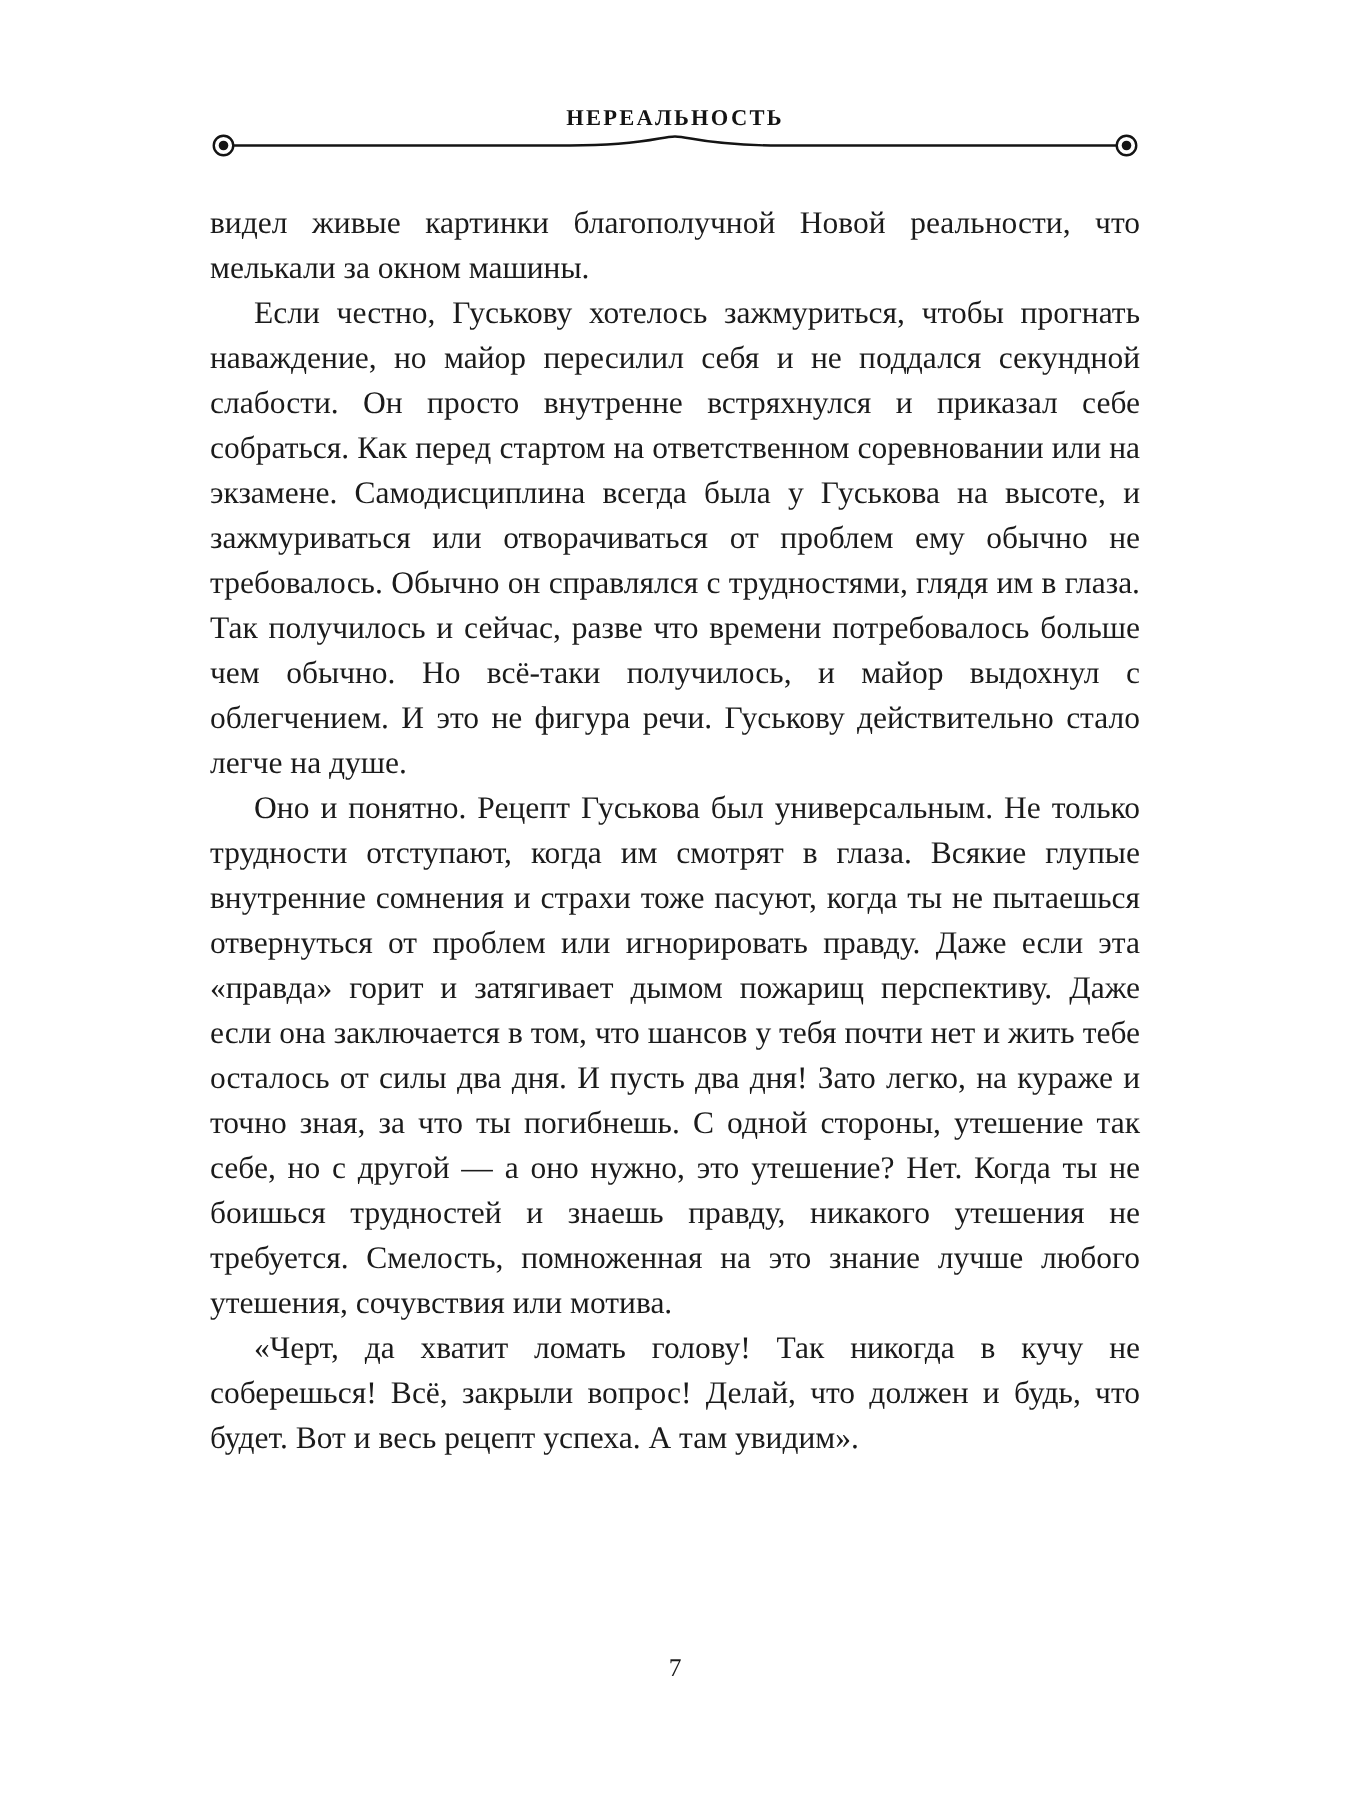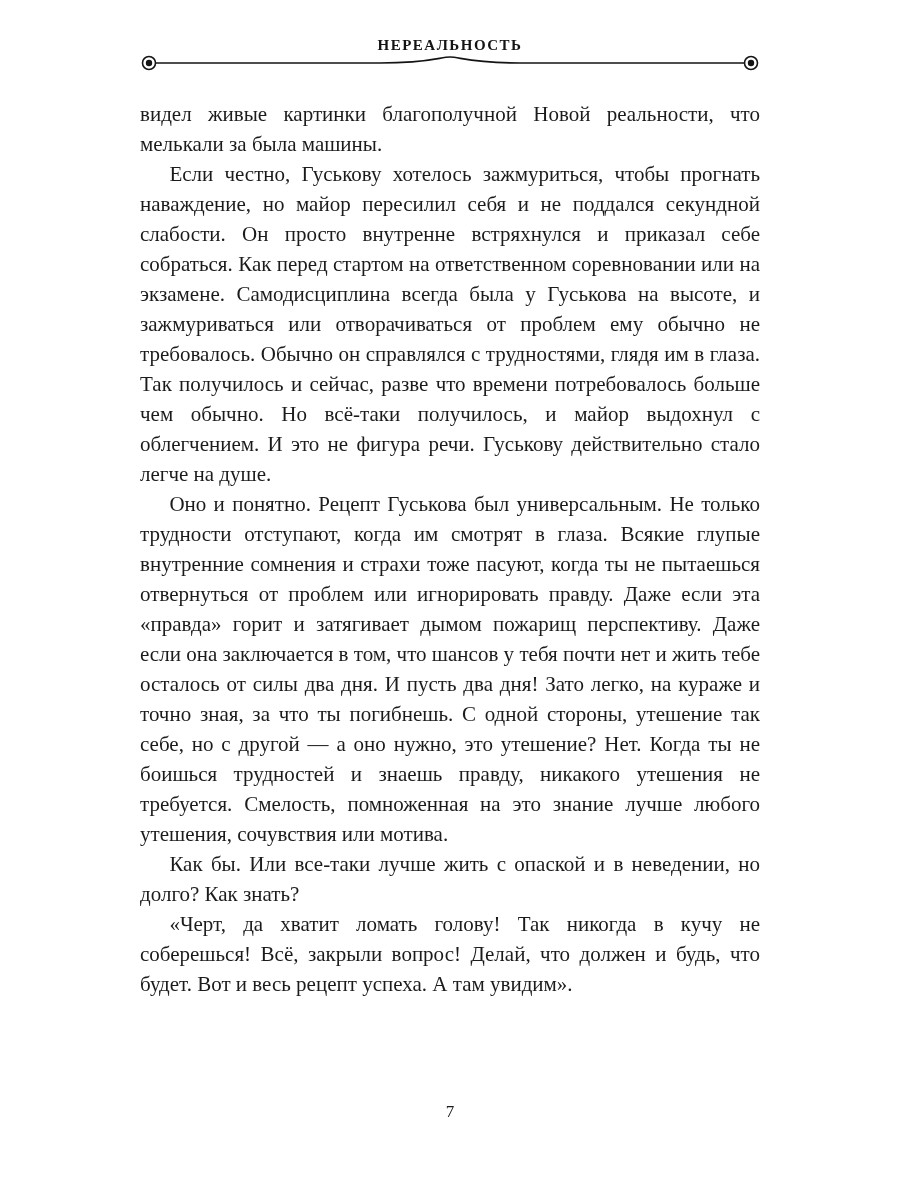--- a/index.html
+++ b/index.html
@@ -15,21 +15,21 @@
     overflow: hidden;
     position: relative;
   }
   .page {
     width: 620px;
     margin: 0 auto;
     position: relative;
   }
   
   .chapter-header {
-    padding-top: 36px;
+    padding-top: 70px;
     text-align: center;
   }
   .book-title {
     display: inline-block;
     font-size: 15px;
     font-weight: bold;
     letter-spacing: 1.5px;
     color: #141414;
     line-height: 1;
     padding: 0 10px;
@@ -81,24 +81,23 @@
       </g>
       <path d="M16 10 C 60 10 80 10 240 10 C 290 10 300 4 310 4 C 320 4 330 10 380 10 C 540 10 560 10 604 10" fill="none" stroke="#141414" stroke-width="1.6"></path>
       <g>
         <circle cx="611" cy="10" r="6.5" fill="none" stroke="#141414" stroke-width="1.6"></circle>
         <circle cx="611" cy="10" r="3.2" fill="#141414"></circle>
       </g>
     </svg>
   </div>
 
   <div class="page-body">
-    <p class="para continuation">видел живые картинки благополучной Новой реальности, что мелькали за была машины.</p>
+    <p class="para continuation">видел живые картинки благополучной Новой реальности, что мелькали за окном машины.</p>
     <p class="para">Если честно, Гуськову хотелось зажмуриться, чтобы прогнать наваждение, но майор пересилил себя и не поддался секундной слабости. Он просто внутренне встряхнулся и приказал себе собраться. Как перед стартом на ответственном соревновании или на экзамене. Самодисциплина всегда была у Гуськова на высоте, и зажмуриваться или отворачиваться от проблем ему обычно не требовалось. Обычно он справлялся с трудностями, глядя им в глаза. Так получилось и сейчас, разве что времени потребовалось больше чем обычно. Но всё-таки получилось, и майор выдохнул с облегчением. И это не фигура речи. Гуськову действительно стало легче на душе.</p>
     <p class="para">Оно и понятно. Рецепт Гуськова был универсальным. Не только трудности отступают, когда им смотрят в глаза. Всякие глупые внутренние сомнения и страхи тоже пасуют, когда ты не пытаешься отвернуться от проблем или игнорировать правду. Даже если эта «правда» горит и затягивает дымом пожарищ перспективу. Даже если она заключается в том, что шансов у тебя почти нет и жить тебе осталось от силы два дня. И пусть два дня! Зато легко, на кураже и точно зная, за что ты погибнешь. С одной стороны, утешение так себе, но с другой — а оно нужно, это утешение? Нет. Когда ты не боишься трудностей и знаешь правду, никакого утешения не требуется. Смелость, помноженная на это знание лучше любого утешения, сочувствия или мотива.</p>
-    <p class="para">Как бы. Или все-таки лучше жить с опаской и в неведении, но долго? Как знать?</p>
     <p class="para">«Черт, да хватит ломать голову! Так никогда в кучу не соберешься! Всё, закрыли вопрос! Делай, что должен и будь, что будет. Вот и весь рецепт успеха. А там увидим».</p>
   </div>
 
 </div>
 
 <div class="page-footer">
   <span class="page-number">7</span>
 </div>
 
 </body></html>

